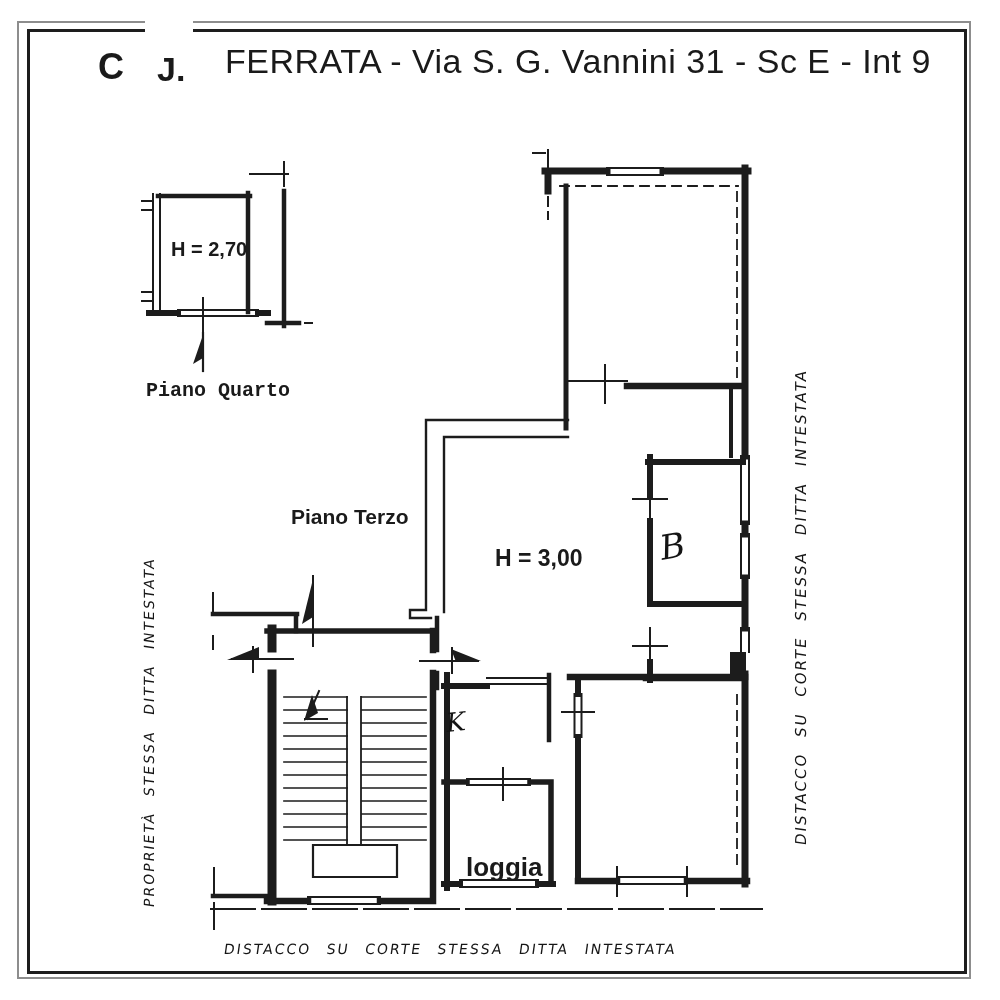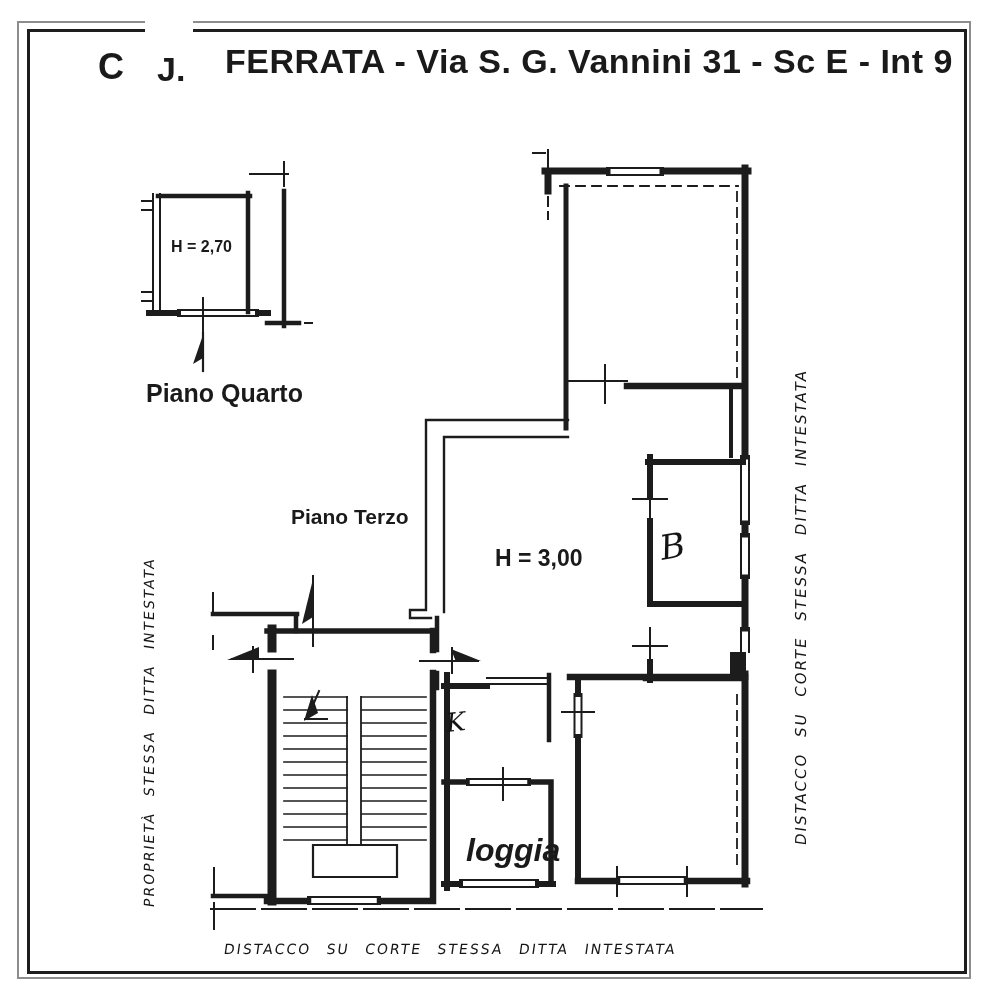--- a/index.html
+++ b/index.html
@@ -4,21 +4,21 @@
 <style>
   html,body{margin:0;padding:0;background:#e8e8e8;}
   .page{position:relative;width:1000px;height:1000px;background:#ffffff;overflow:hidden;
         font-family:"Liberation Sans",sans-serif;color:#1a1a1a;}
   .frame-outer{position:absolute;left:17px;top:21px;width:950px;height:954px;
                border:2px solid #8d8d8d;}
   .frame-inner{position:absolute;left:27px;top:29px;width:934px;height:939px;
                border:3px solid #1d1d1d;}
   .wo{position:absolute;background:#ffffff;border-radius:45%;}
   .title-frag{position:absolute;font-weight:600;font-size:34px;white-space:nowrap;}
-  .title-line{position:absolute;font-weight:700;white-space:nowrap;letter-spacing:.5px;}
+  .title-line{position:absolute;font-weight:400;white-space:nowrap;letter-spacing:.5px;}
   .plabel{position:absolute;font-weight:600;white-space:nowrap;}
   .hand{position:absolute;white-space:nowrap;font-family:"DejaVu Sans",sans-serif;
         font-size:14px;letter-spacing:2px;word-spacing:9px;color:#161616;}
   .hand .sk{display:inline-block;transform:skewX(-8deg);}
   .vrot{transform:rotate(-90deg);transform-origin:0 0;}
   .script{position:absolute;font-family:"DejaVu Serif",serif;font-style:italic;color:#141414;}
   svg{position:absolute;left:0;top:0;}
 </style>
 </head>
 <body>
@@ -120,25 +120,25 @@
   <div class="wo" style="left:264px;top:82px;width:46px;height:34px;"></div>
   <div class="wo" style="left:380px;top:86px;width:34px;height:30px;"></div>
   <div class="wo" style="left:466px;top:88px;width:40px;height:30px;"></div>
   <div class="wo" style="left:588px;top:92px;width:18px;height:24px;"></div>
   <div class="wo" style="left:652px;top:86px;width:34px;height:32px;"></div>
 
   <span class="title-frag" style="left:98px;top:46px;font-size:36px;">C</span>
   <span class="title-frag" style="left:157px;top:50px;">J.</span>
   <span class="title-line" style="left:225px;top:42px;font-size:34px;">FERRATA - Via S. G. Vannini 31 - Sc E - Int 9</span>
 
-  <span class="plabel" style="left:171px;top:238px;font-size:16px;">H = 2,70</span>
-  <span class="plabel" style="left:146px;top:379px;font-size:25px;">Piano Quarto</span>
+  <span class="plabel" style="left:171px;top:238px;font-size:20px;">H = 2,70</span>
+  <span class="plabel" style="left:146px;top:379px;font-size:20px;font-family:Liberation Mono, monospace;">Piano Quarto</span>
   <span class="plabel" style="left:291px;top:505px;font-size:21px;">Piano Terzo</span>
   <span class="plabel" style="left:495px;top:545px;font-size:23px;text-align:right;">H = 3,00</span>
-  <span class="plabel" style="left:466px;top:832px;font-size:32px;font-style:italic;">loggia</span>
+  <span class="plabel" style="left:466px;top:852px;font-size:26px;">loggia</span>
 
   <span class="script" style="left:660px;top:526px;font-size:34px;transform:rotate(-10deg);">B</span>
   <span class="script" style="left:446px;top:707px;font-size:26px;transform:rotate(-6deg);">K</span>
 
   <div class="hand vrot" style="left:141px;top:907px;">
     <span class="sk">PROPRIETÀ STESSA DITTA INTESTATA</span>
   </div>
   <div class="hand vrot" style="left:792px;top:845px;font-size:15px;">
     <span class="sk">DISTACCO SU CORTE STESSA DITTA INTESTATA</span>
   </div>

